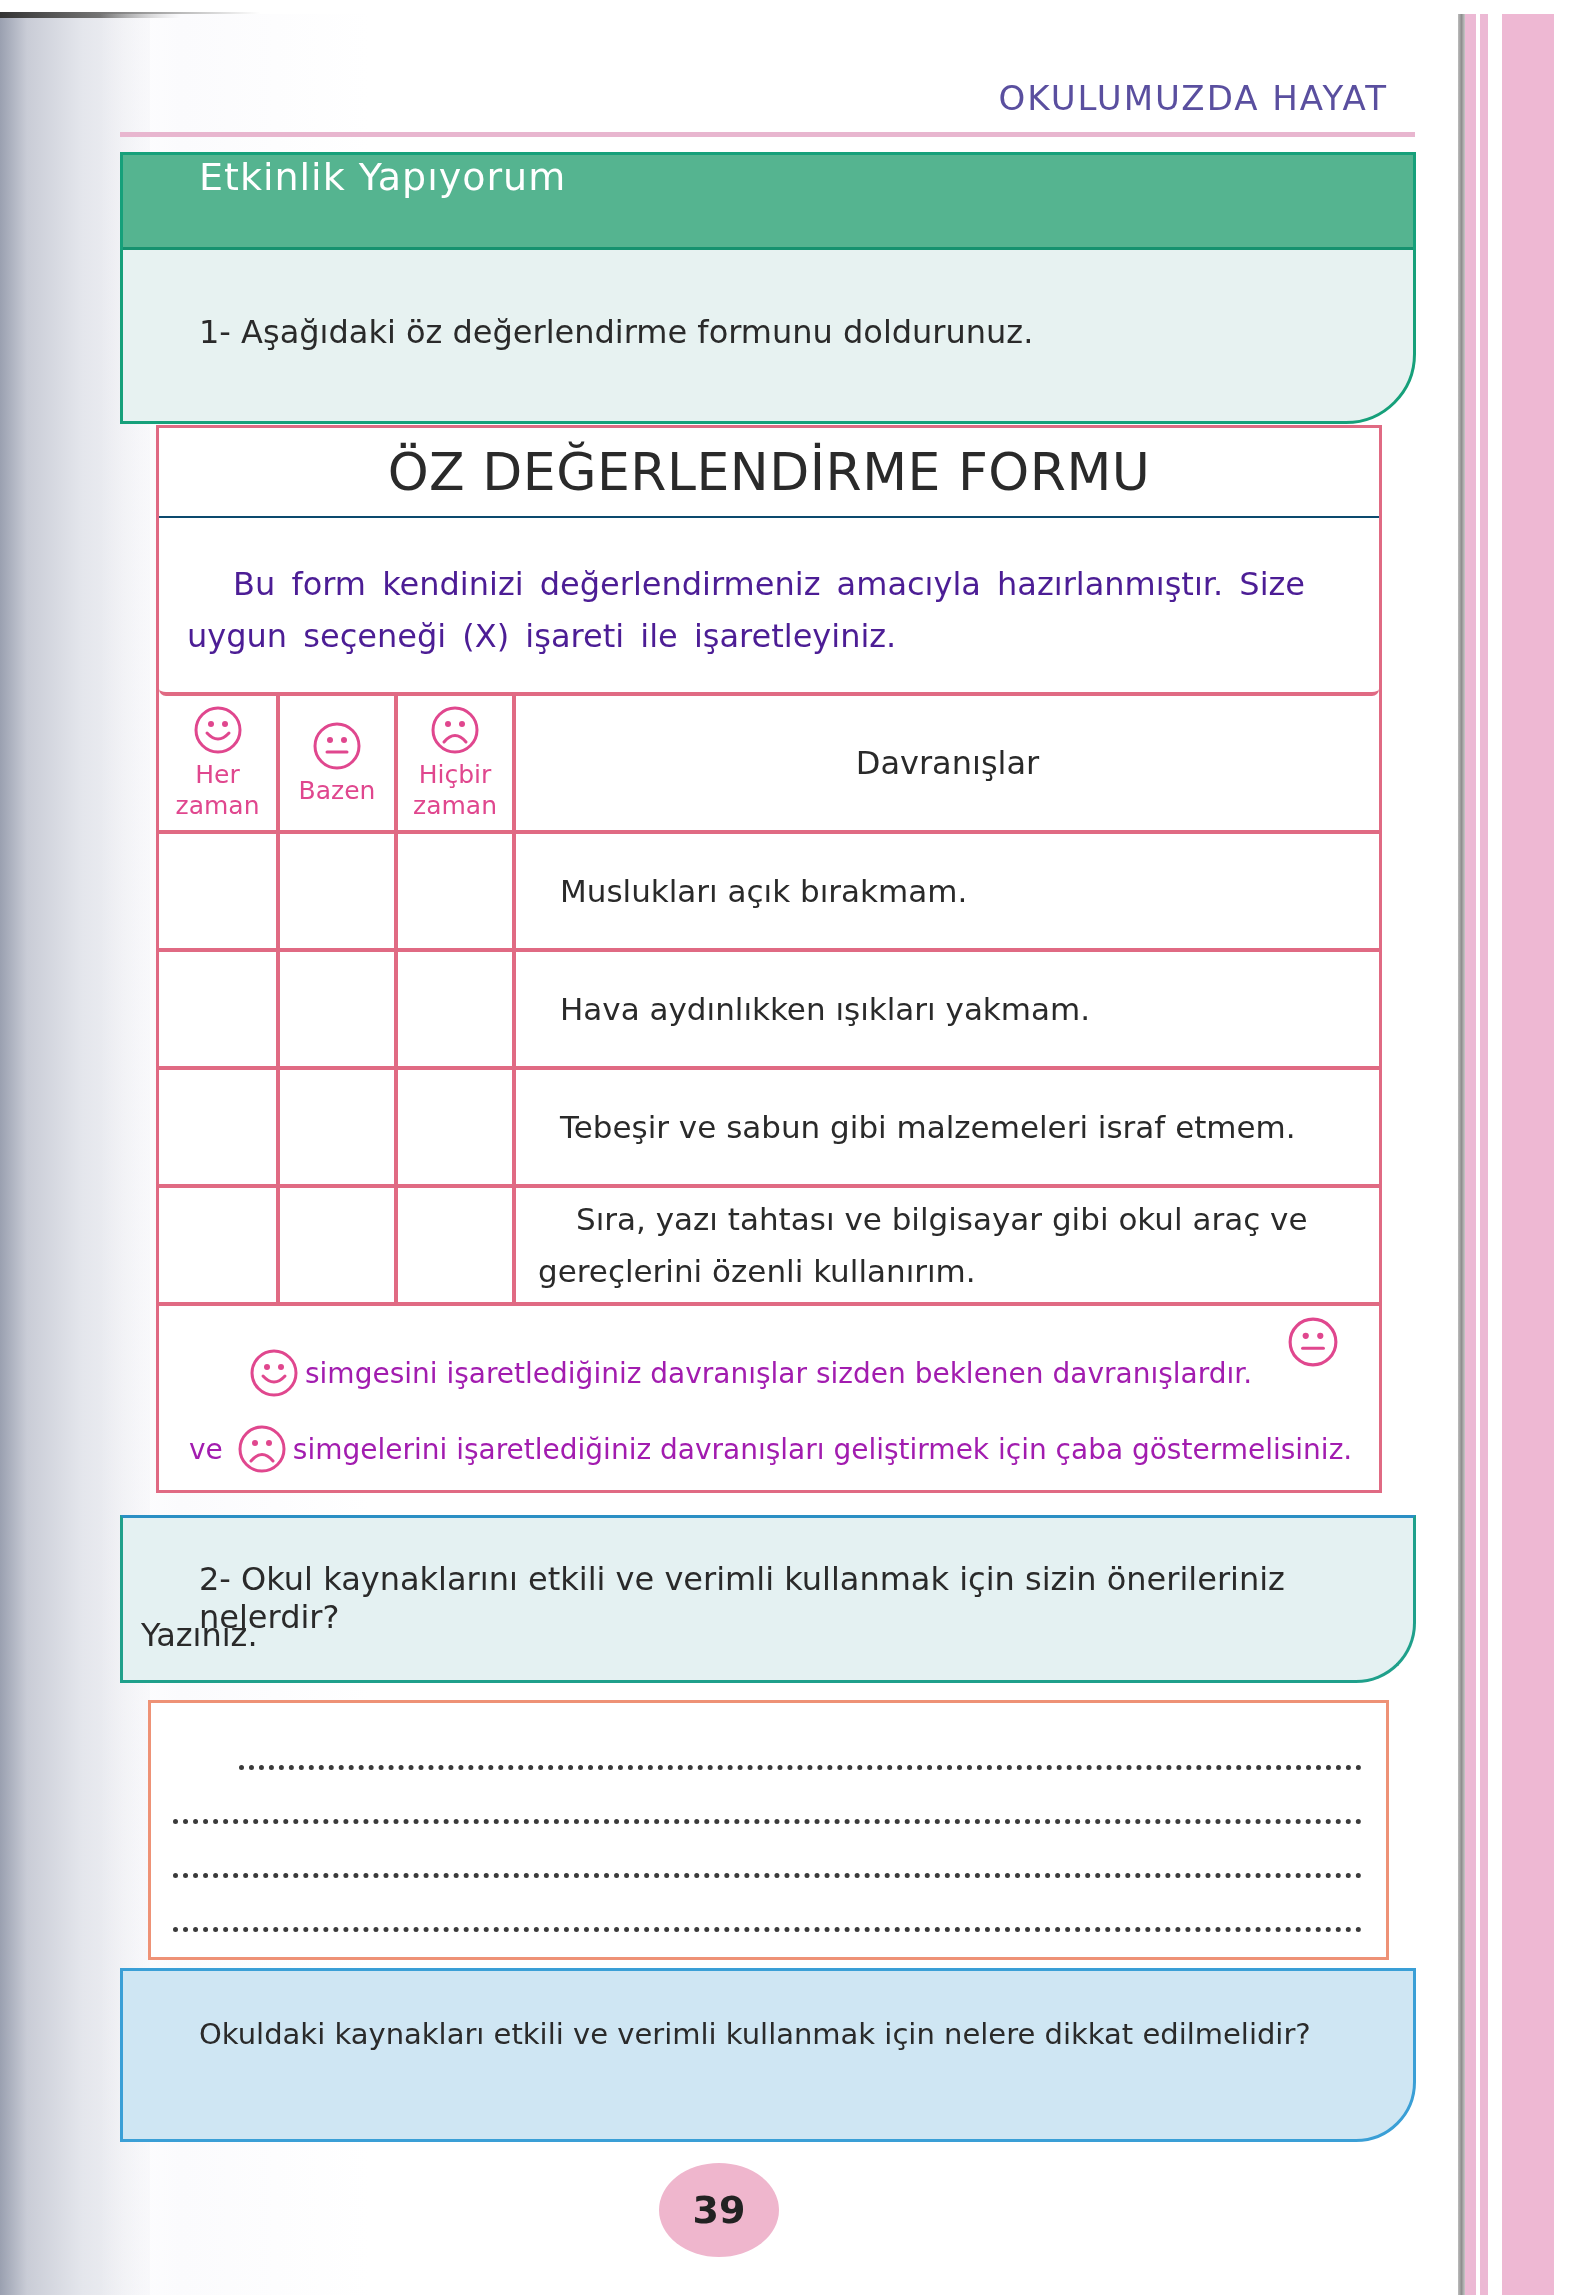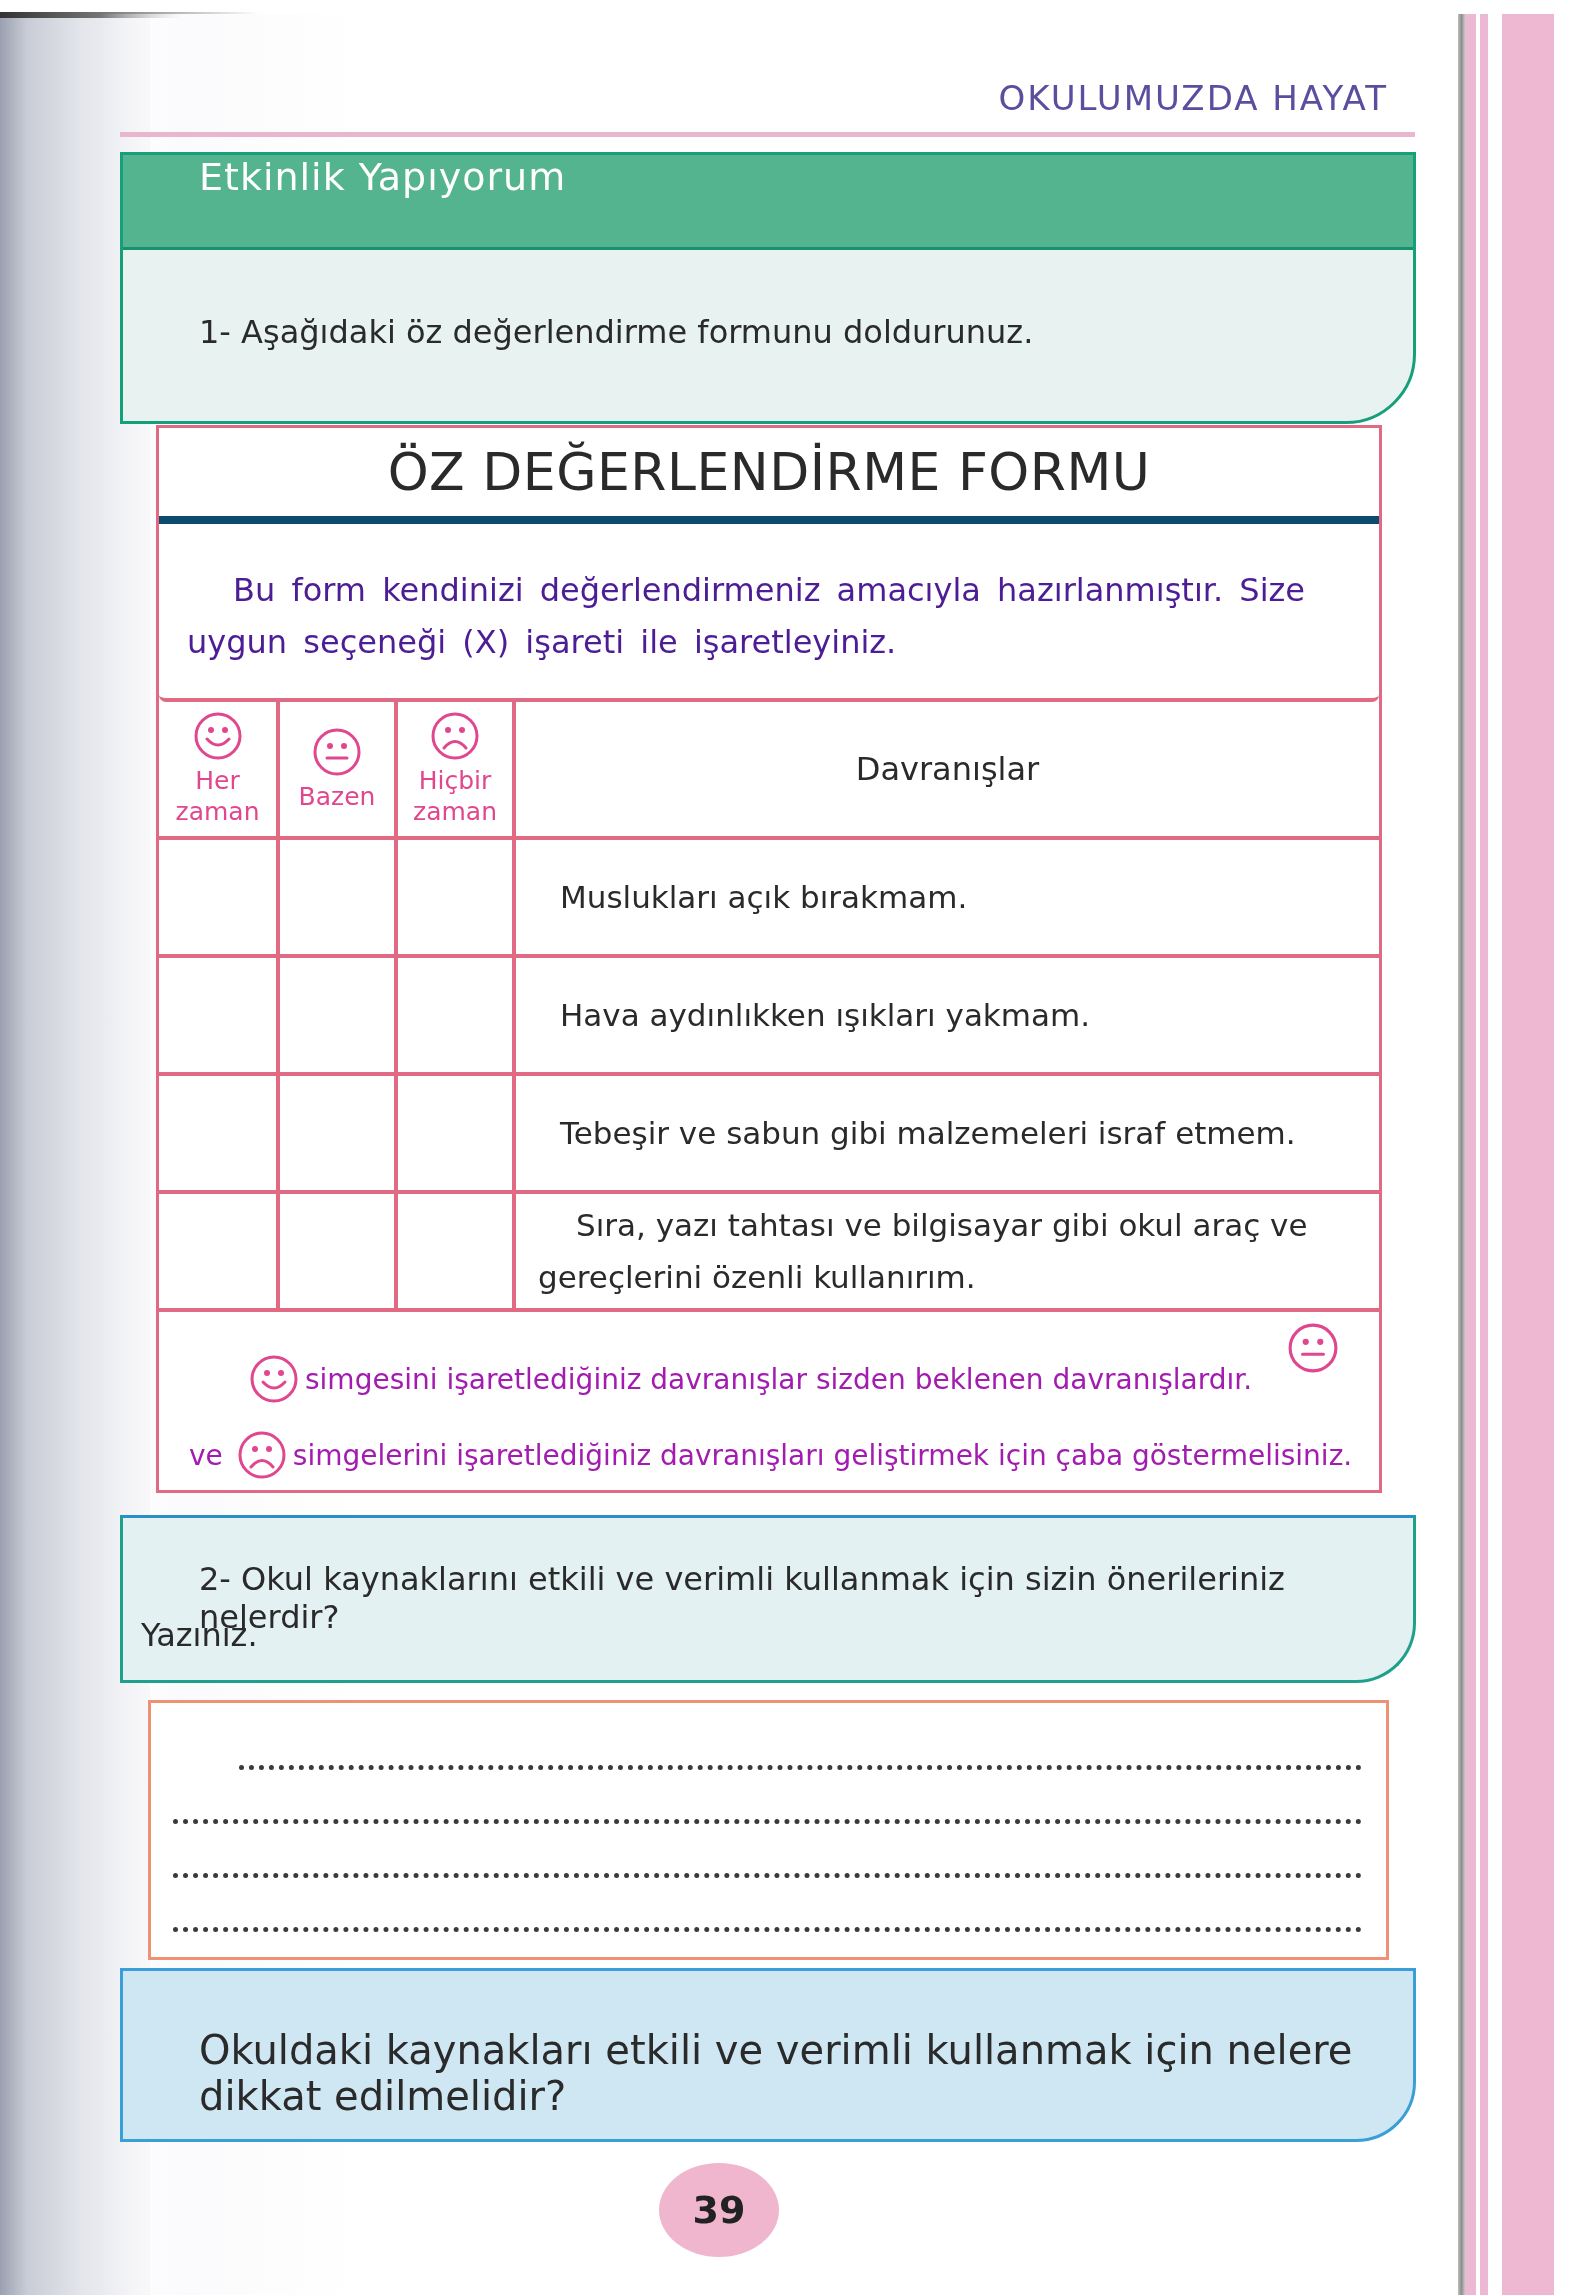--- a/index.html
+++ b/index.html
@@ -48,21 +48,21 @@
   }
   .activity-title { color:#ffffff; font-size:38px; letter-spacing:1px; }
   .activity-q { position:absolute; left:76px; top:158px; font-size:32px; color:#2a2a2a; }
 
   
   .form {
     position:absolute; left:156px; top:425px; width:1220px; height:1062px;
     border:3px solid #e06a83; background:#ffffff;
   }
   .form-title {
-    height:88px; border-bottom:8px solid #0c4a6e;
+    height:88px; border-bottom:2px solid #0c4a6e;
     display:flex; align-items:center; justify-content:center;
     font-size:52px; color:#2a2a2a; letter-spacing:0.5px;
   }
   .form-intro {
     height:178px; border-bottom:4px solid #e06a83; padding:40px 30px 0 28px; box-sizing:border-box;
     font-size:32px; line-height:52px; color:#4c1d95; text-indent:46px; word-spacing:6px;border-radius:7px;
   }
   .grid { display:grid; grid-template-columns:121px 118px 118px 1fr; }
   .cell { border-right:4px solid #e06a83; border-bottom:4px solid #e06a83; box-sizing:border-box; }
   .cell:nth-child(4n) { border-right:none; }
@@ -105,21 +105,21 @@
   .dl2 { left:22px; right:24px; top:110px; }
   .dl3 { left:22px; right:24px; top:164px; }
   .dl4 { left:22px; right:24px; top:218px; }
 
   
   .bottom-box {
     position:absolute; left:120px; top:1968px; width:1290px; height:168px;
     border:3px solid #3a9fd6; border-bottom-right-radius:60px;
     background:#cfe6f3;
   }
-  .bottom-text { position:absolute; left:76px; top:56px; font-size:40px; color:#2a2a2a; }
+  .bottom-text { position:absolute; left:76px; top:46px; font-size:29px; color:#2a2a2a; }
 
   .page-num {
     position:absolute; left:659px; top:2163px; width:120px; height:94px; border-radius:50%;
     background:#efb6cd; display:flex; align-items:center; justify-content:center;
     font-size:38px; font-weight:bold; color:#222;
   }
 </style>
 </head>
 <body>
 

